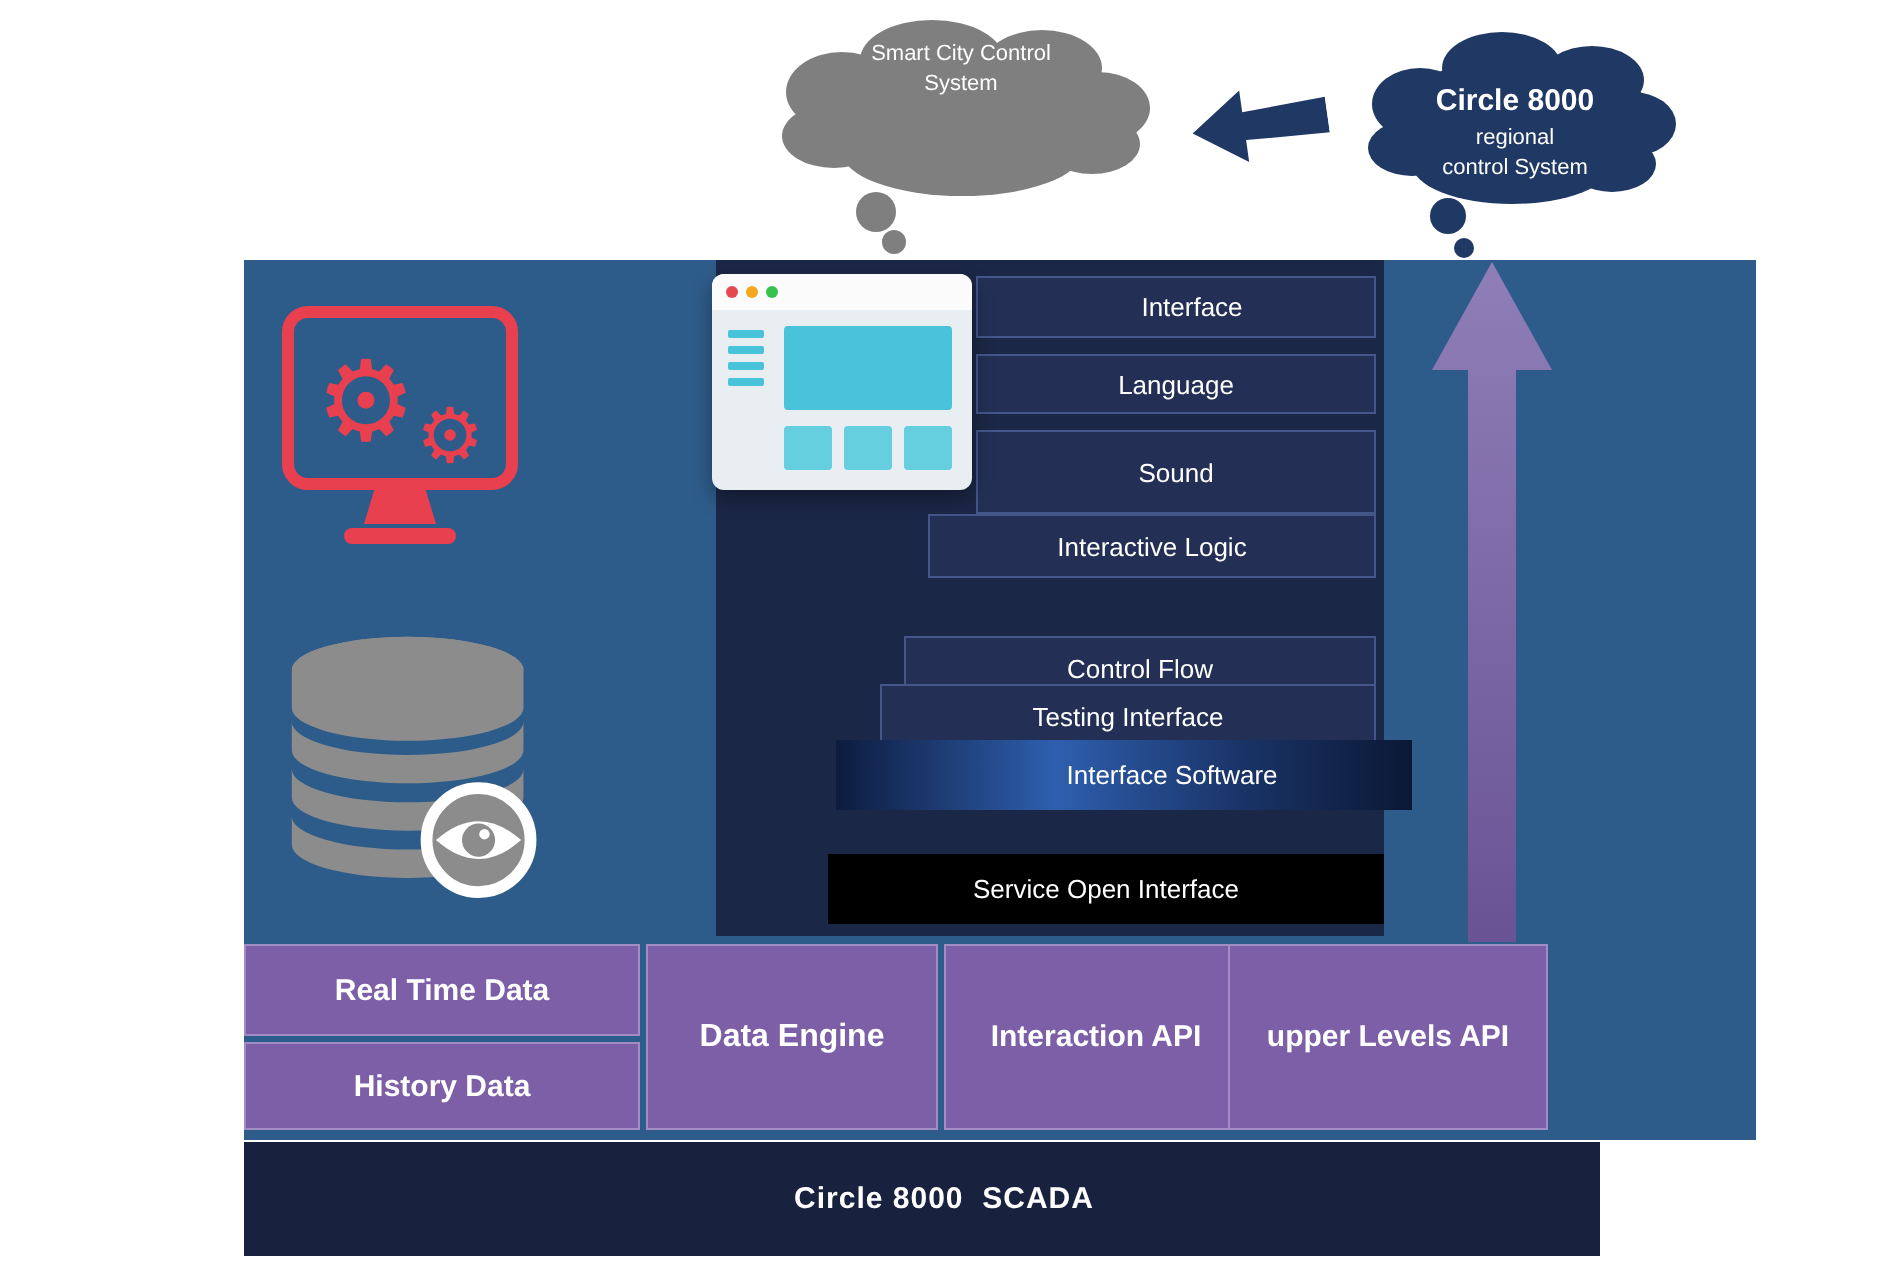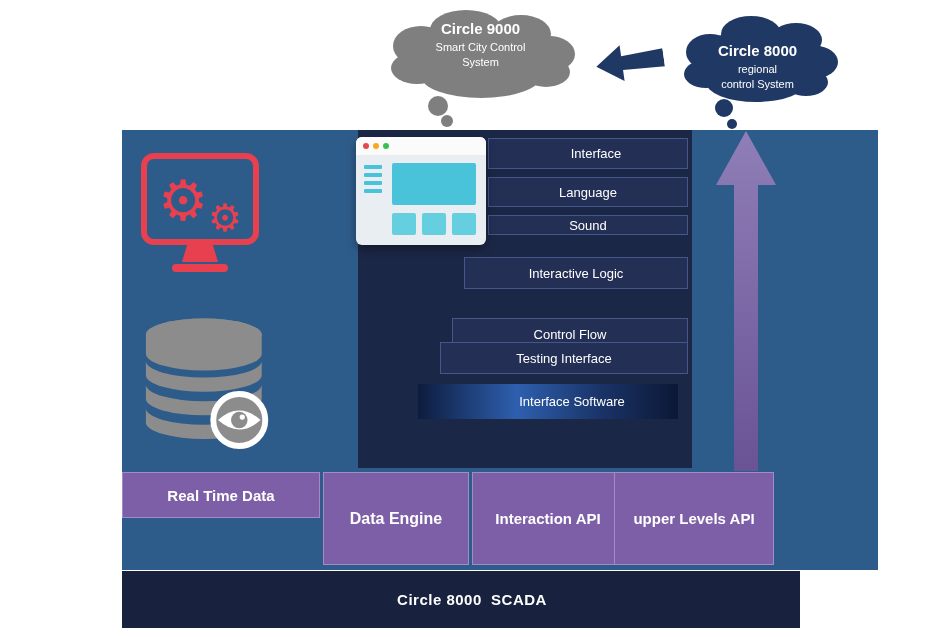--- a/index.html
+++ b/index.html
@@ -18,25 +18,25 @@
   .footer span { color:#ffffff; font-size:15px; font-weight:bold; letter-spacing:.5px; white-space:pre; }
 
   
   .stack { position:absolute; left:358px; top:130px; width:334px; height:338px; background:#1b2746; }
   .sbox {
     position:absolute; display:flex; align-items:center; justify-content:center;
     color:#ffffff; font-size:13px; background:#232f55; border:1px solid #44568a; box-sizing:border-box;
   }
   .s0 { left:130px; top:8px;   width:200px; height:31px;padding-left:16px; }
   .s1 { left:130px; top:47px;  width:200px; height:30px; }
-  .s2 { left:130px; top:85px;  width:200px; height:20px; }
+  .s2 { left:130px; top:85px;  width:200px; height:42px; }
   .s3 { left:106px; top:127px; width:224px; height:32px; }
   .s4 { left:94px;  top:188px; width:236px; height:32px; }
   .s5 { left:82px;  top:212px; width:248px; height:32px; }
-  .s6 { left:60px;  top:254px; width:260px; height:35px; border:none;
+  .s6 { left:60px;  top:240px; width:288px; height:35px; border:none;
         background:linear-gradient(90deg,#0d1c3e 0%,#2e5fae 38%,#1a3468 70%,#0b1835 100%);padding-left:48px; }
   .s7 { left:56px;  top:297px; width:278px; height:35px; border:none; background:#000000; }
 
   
   .browser {
     position:absolute; left:356px; top:137px; width:130px; height:108px;
     border-radius:6px; overflow:hidden; background:#e8eef2; box-shadow:0 4px 10px rgba(0,0,0,.35);
   }
   .bbar { height:18px; background:#fbfbfb; display:flex; align-items:center; padding-left:7px; gap:4px; }
   .dot { width:6px; height:6px; border-radius:50%; display:inline-block; }
@@ -102,20 +102,21 @@
   </svg>
 
   <div class="stack">
     <div class="sbox s0">Interface</div>
     <div class="sbox s1">Language</div>
     <div class="sbox s2">Sound</div>
     <div class="sbox s3">Interactive Logic</div>
     <div class="sbox s4">Control Flow</div>
     <div class="sbox s5">Testing Interface</div>
     <div class="sbox s6">Interface Software</div>
+    <div class="sbox s7">Service Open Interface</div>
   </div>
 
   <div class="browser">
     <div class="bbar">
       <span class="dot d1"></span>
       <span class="dot d2"></span>
       <span class="dot d3"></span>
     </div>
     <div class="bbody">
       <span class="b-line bl1"></span>
@@ -133,20 +134,21 @@
     <defs>
       <linearGradient id="upGrad" x1="0" y1="0" x2="0" y2="1">
         <stop offset="0" stop-color="#8f7eb7"></stop>
         <stop offset="1" stop-color="#6a5395"></stop>
       </linearGradient>
     </defs>
     <polygon points="30,0 60,54 42,54 42,340 18,340 18,54 0,54" fill="url(#upGrad)"></polygon>
   </svg>
 
   <div class="pbox p0">Real Time Data</div>
+  <div class="pbox p1">History Data</div>
   <div class="pbox p2">Data Engine</div>
   <div class="pbox p3">Interaction API</div>
   <div class="pbox p4">upper Levels API</div>
 
   <div class="footer">
     <span>Circle 8000  SCADA</span>
   </div>
 
   <svg class="cloud-gray" width="204" height="128" viewBox="0 0 204 128">
     <g fill="#7f7f7f">
@@ -156,21 +158,20 @@
       <ellipse cx="140" cy="28" rx="30" ry="19"></ellipse>
       <ellipse cx="168" cy="48" rx="26" ry="18"></ellipse>
       <ellipse cx="36" cy="62" rx="26" ry="16"></ellipse>
       <ellipse cx="165" cy="66" rx="24" ry="15"></ellipse>
       <ellipse cx="100" cy="70" rx="60" ry="22"></ellipse>
       <circle cx="57" cy="100" r="10"></circle>
       <circle cx="66" cy="115" r="6"></circle>
     </g>
   </svg>
   <div class="cloud-text gray-text">
-    <div class="cloud-title">Circle 9000</div>
     <div class="cloud-sub">Smart City Control
 System</div>
   </div>
 
   <svg class="cloud-navy" width="166" height="122" viewBox="0 0 166 122">
     <g fill="#1f3864">
       <ellipse cx="86" cy="50" rx="66" ry="34"></ellipse>
       <ellipse cx="34" cy="40" rx="24" ry="18"></ellipse>
       <ellipse cx="75" cy="22" rx="30" ry="18"></ellipse>
       <ellipse cx="120" cy="28" rx="26" ry="17"></ellipse>

